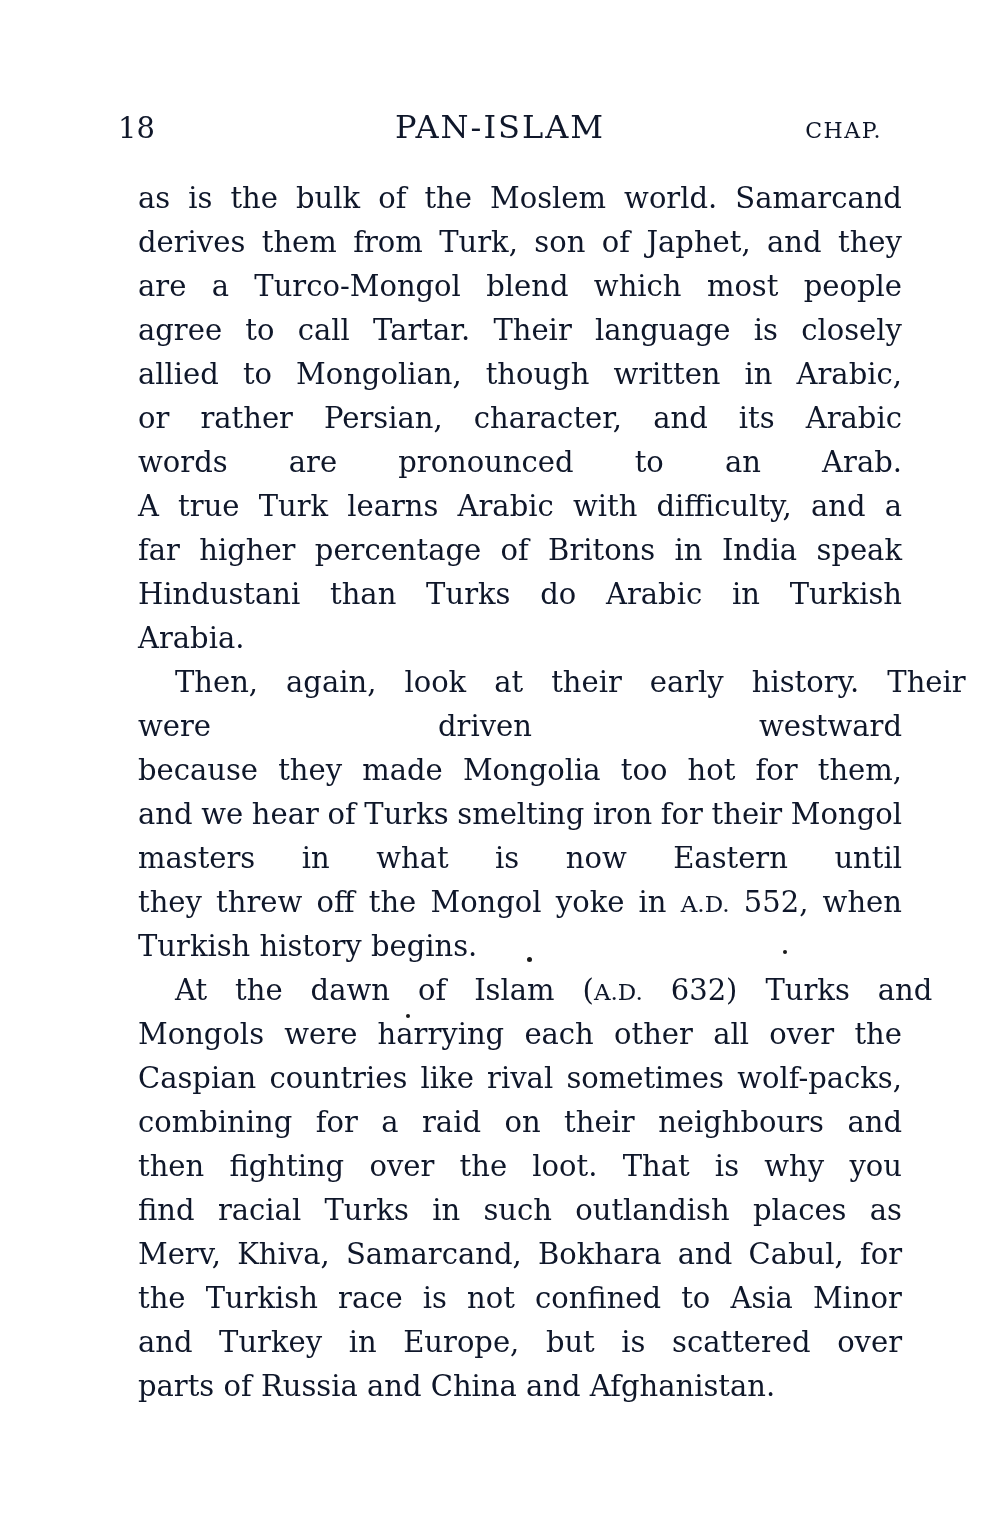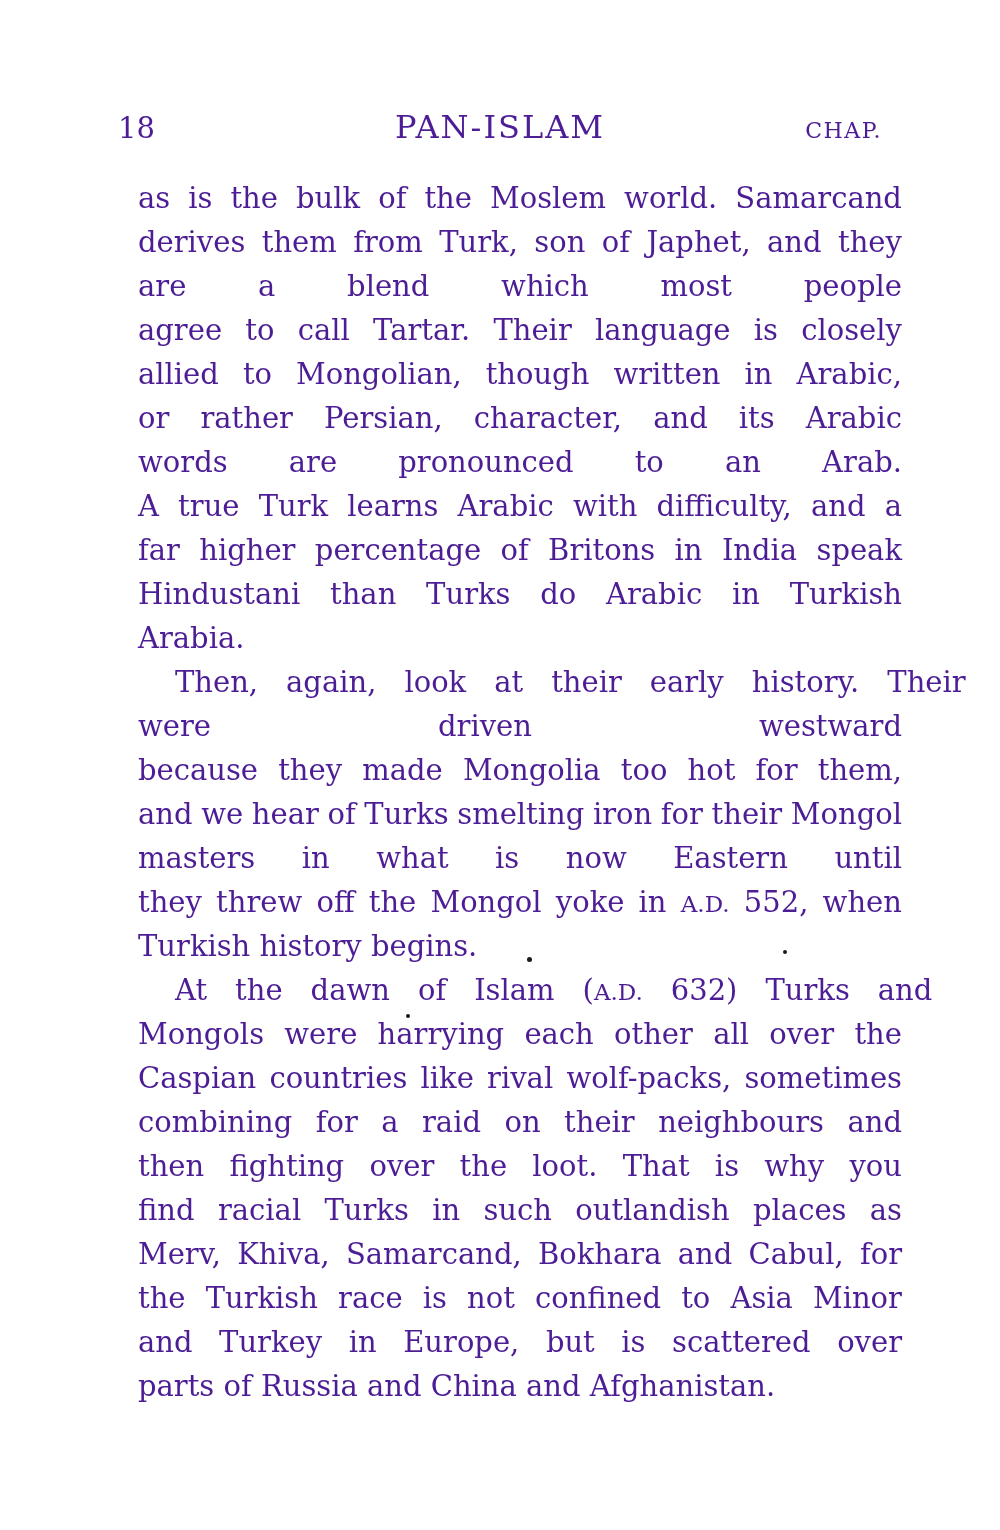--- a/index.html
+++ b/index.html
@@ -68,21 +68,21 @@
   }
   .artifact-dot {
     position: absolute;
     background: #1a1a1a;
     border-radius: 50%;
   }
 </style>
 </head>
 <body>
 
-<div class="page" style="color: #4c1d95; background: rgb(255, 255, 255);">
+<div class="page" style="color: #0f172a; background: rgb(255, 255, 255);">
   <div class="header">
     <span class="page-number">18</span>
     <span class="running-title">PAN-ISLAM</span>
     <span class="chapter-label">CHAP.</span>
   </div>
   <div class="text-block">
       <div class="line">
         <span>as</span>
         <span>is</span>
         <span>the</span>
@@ -100,20 +100,21 @@
         <span>Turk,</span>
         <span>son</span>
         <span>of</span>
         <span>Japhet,</span>
         <span>and</span>
         <span>they</span>
       </div>
       <div class="line">
         <span>are</span>
         <span>a</span>
+        <span>Turco-Mongol</span>
         <span>blend</span>
         <span>which</span>
         <span>most</span>
         <span>people</span>
       </div>
       <div class="line">
         <span>agree</span>
         <span>to</span>
         <span>call</span>
         <span>Tartar.</span>
@@ -257,22 +258,22 @@
         <span>other</span>
         <span>all</span>
         <span>over</span>
         <span>the</span>
       </div>
       <div class="line">
         <span>Caspian</span>
         <span>countries</span>
         <span>like</span>
         <span>rival</span>
+        <span>sometimes</span>
         <span>wolf-packs,</span>
-        <span>sometimes</span>
       </div>
       <div class="line">
         <span>combining</span>
         <span>for</span>
         <span>a</span>
         <span>raid</span>
         <span>on</span>
         <span>their</span>
         <span>neighbours</span>
         <span>and</span>

